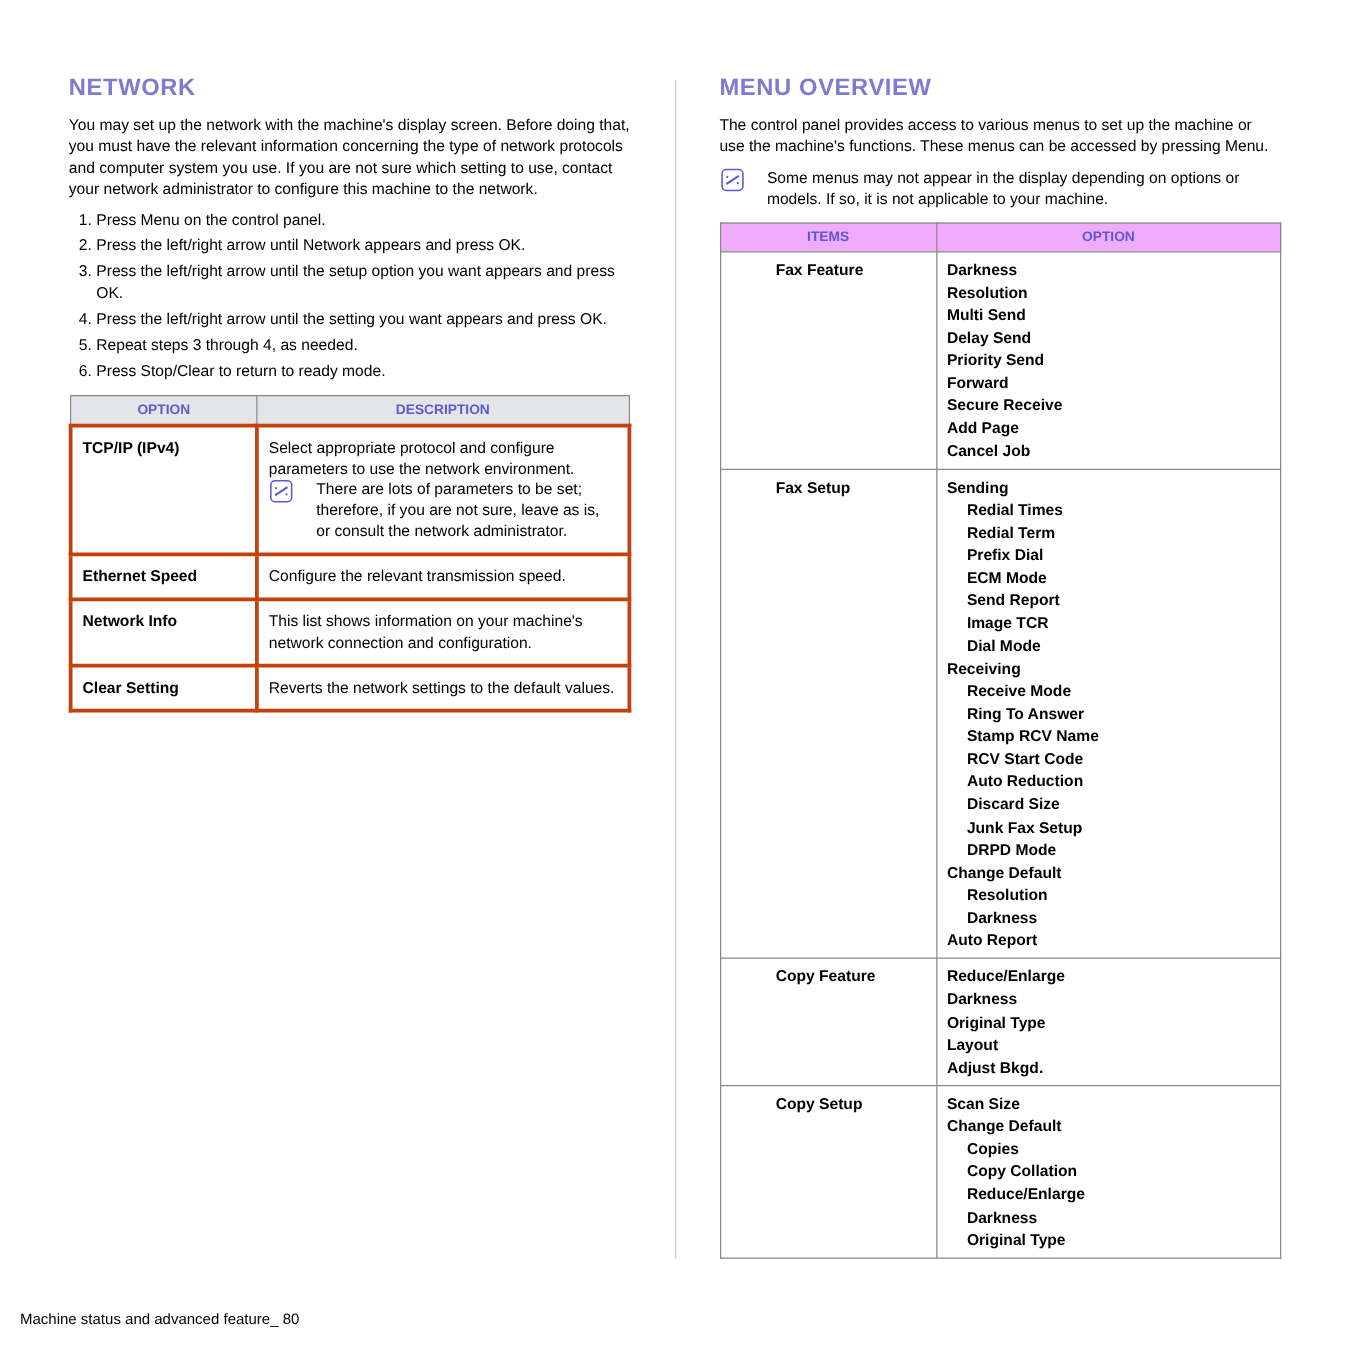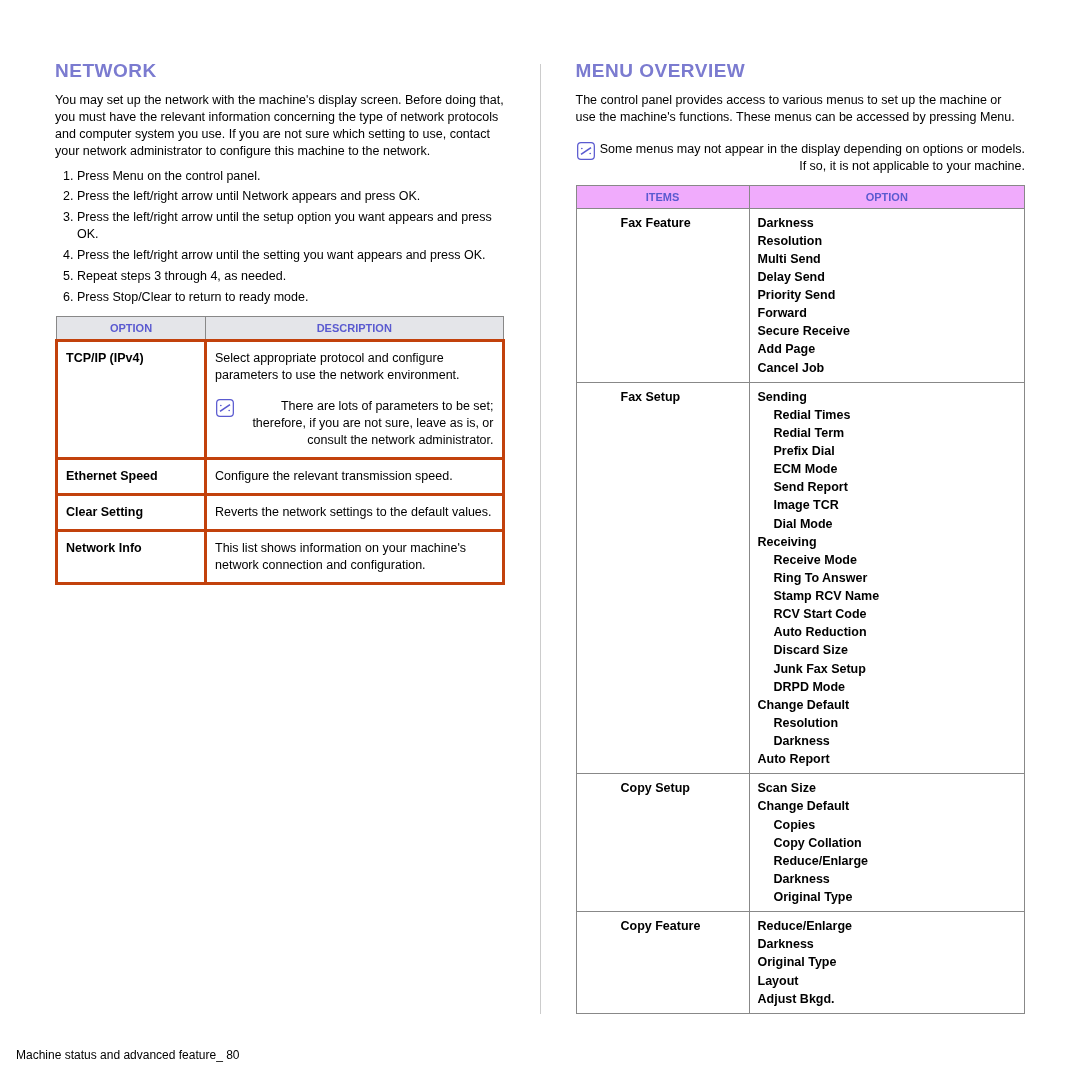--- a/index.html
+++ b/index.html
@@ -70,24 +70,23 @@
     vertical-align: top;
     font-size: 12.5px;
     line-height:1.35;
   }
   table.opt td.left {
     font-weight: bold;
     width: 130px;
   }
   .note {
     display:flex;
-    gap:0;
-    margin-top:15px;
+    gap:18px;
+    margin-top:0;
     align-items:flex-start;
-    text-align:right;
   }
   .note .icon {
     flex:none;
     width:20px;height:20px;
   }
   .note-inner {
     flex:1;
     line-height:1.35;
   }
   svg.note-icon{width:20px;height:20px;}
@@ -164,26 +163,26 @@
             </span>
             <div class="note-inner">There are lots of parameters to be set; therefore, if you are not sure, leave as is, or consult the network administrator.</div>
           </div>
         </td>
       </tr>
       <tr>
         <td class="left">Ethernet Speed</td>
         <td>Configure the relevant transmission speed.</td>
       </tr>
       <tr>
+        <td class="left">Network Info</td>
+        <td>This list shows information on your machine's network connection and configuration.</td>
+      </tr>
+      <tr>
         <td class="left">Clear Setting</td>
         <td>Reverts the network settings to the default values.</td>
-      </tr>
-      <tr>
-        <td class="left">Network Info</td>
-        <td>This list shows information on your machine's network connection and configuration.</td>
       </tr>
     </tbody>
       </table>
   </div>
 
   <div class="divider"></div>
 
   <div class="col">
     <h2 class="section-title">MENU OVERVIEW</h2>
     <p class="body">
@@ -241,41 +240,41 @@
               <div class="sub">Discard Size</div>
           <div class="sub">Junk Fax Setup</div>
               <div class="sub">DRPD Mode</div>
           <div>Change Default</div>
           <div class="sub">Resolution</div>
               <div class="sub">Darkness</div>
           <div>Auto Report</div>
         </td>
       </tr>
       <tr>
+        <td class="items">Copy Feature</td>
+        <td>
+          <div>Reduce/Enlarge</div>
+              <div>Darkness</div>
+              <div>Original Type</div>
+          <div>Layout</div>
+              <div>Adjust Bkgd.</div>
+        </td>
+      </tr>
+      <tr>
         <td class="items">Copy Setup</td>
         <td>
           <div>Scan Size</div>
           <div>Change Default</div>
           <div class="sub">Copies</div>
               <div class="sub">Copy Collation</div>
           <div class="sub">Reduce/Enlarge</div>
               <div class="sub">Darkness</div>
           <div class="sub">Original Type</div>
         </td>
       </tr>
-      <tr>
-        <td class="items">Copy Feature</td>
-        <td>
-          <div>Reduce/Enlarge</div>
-              <div>Darkness</div>
-              <div>Original Type</div>
-          <div>Layout</div>
-              <div>Adjust Bkgd.</div>
-        </td>
-      </tr>
     </tbody>
       </table>
   </div>
 </div>
 
 <div class="footer">
   <span>Machine status and advanced feature</span><b>_ </b><b>80</b>
 </div>
 
 </body></html>

